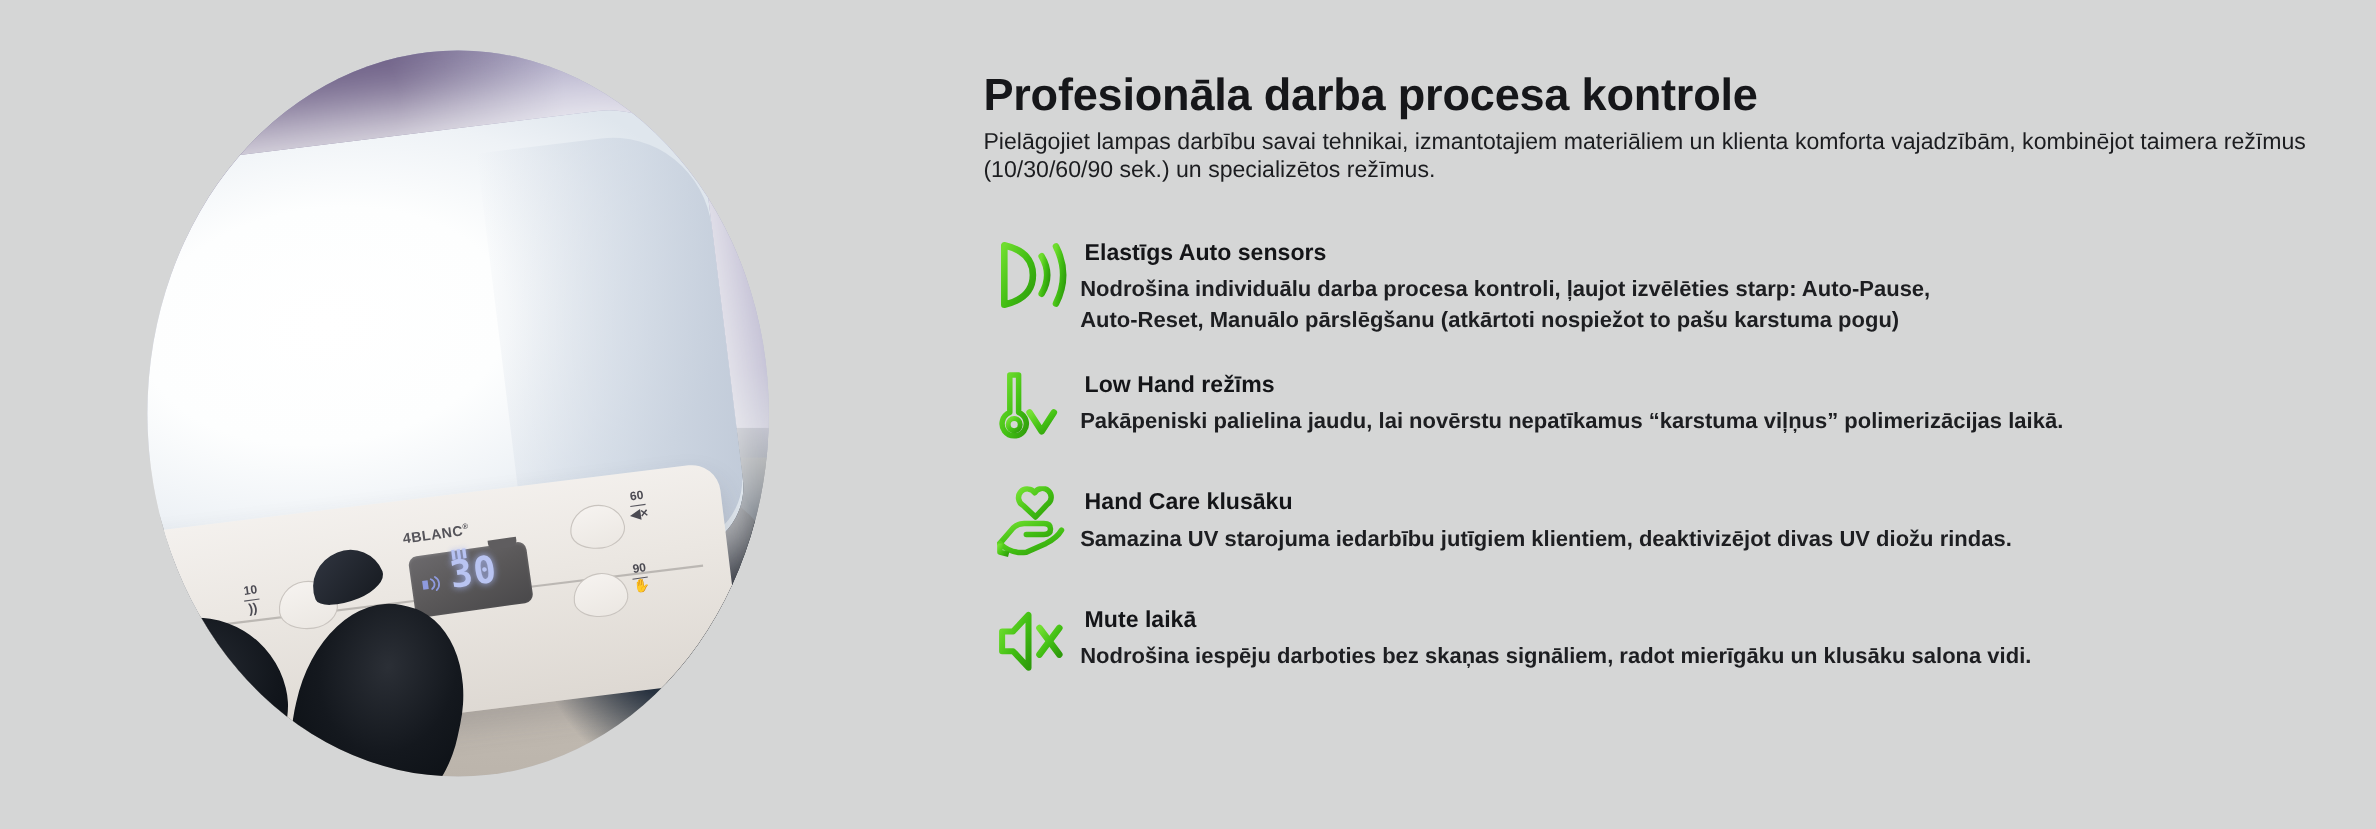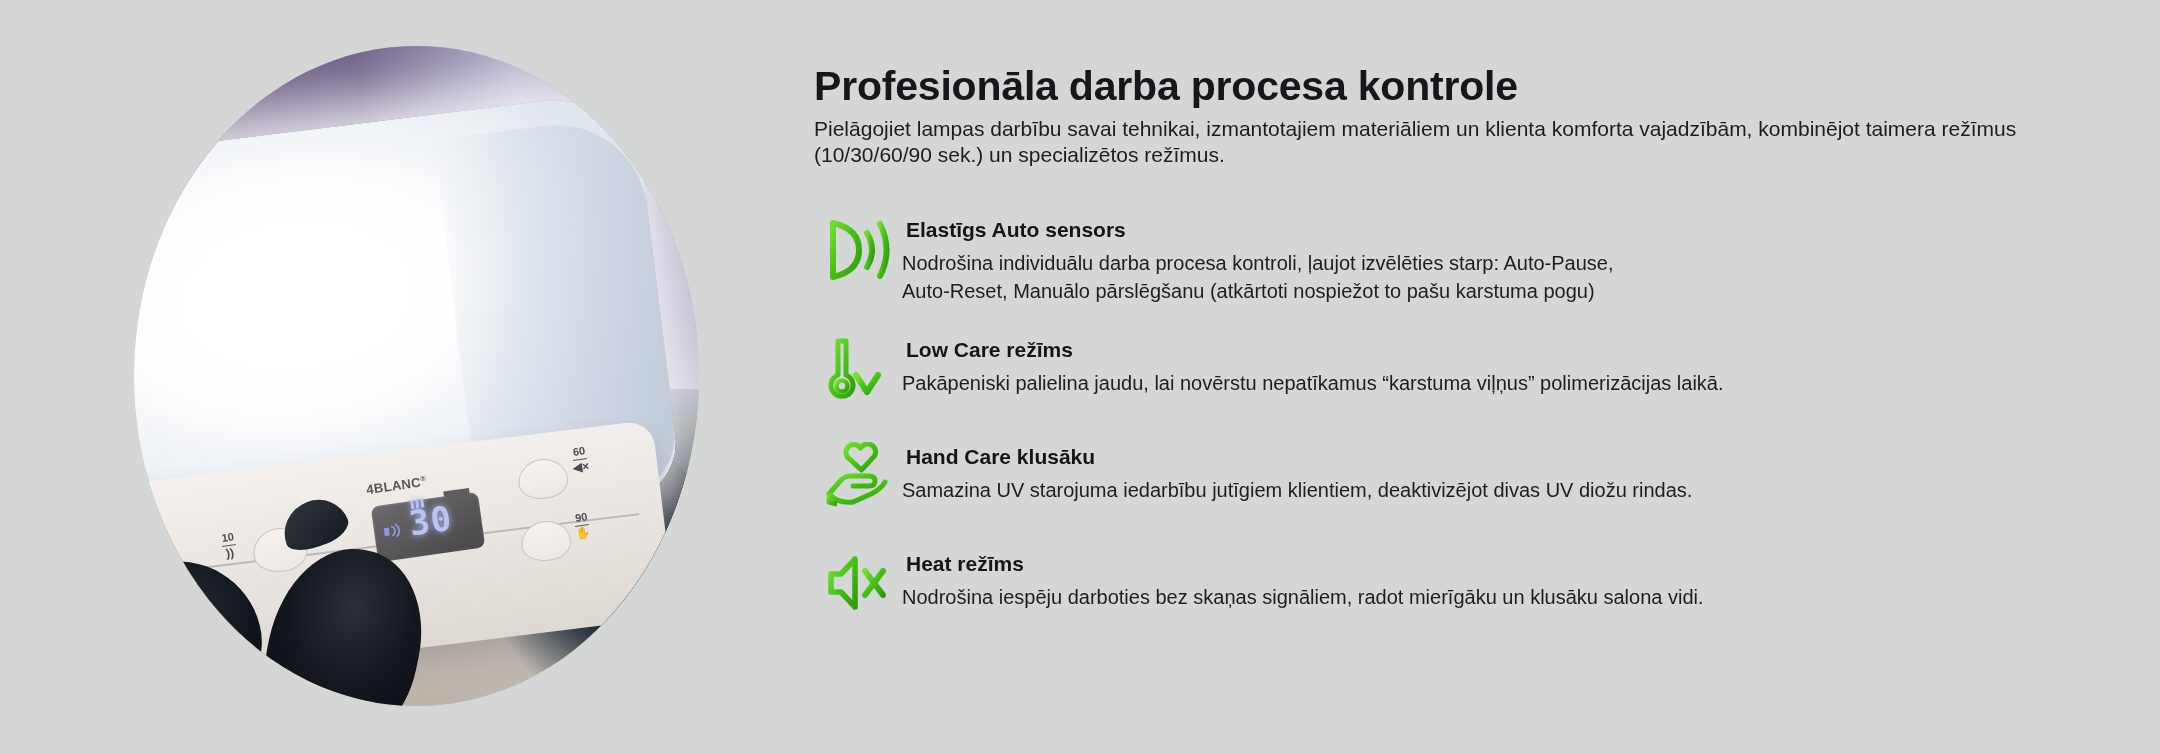--- a/index.html
+++ b/index.html
@@ -289,21 +289,21 @@
     width: 180px;
     height: 180px;
     background: radial-gradient(ellipse 66% 66% at 45% 40%, #232833 0%, #121720 62%, #0b0f15 100%);
     border-radius: 46% 54% 48% 42% / 50% 48% 52% 50%;
     transform: rotate(18deg);
   }
 
   
   .content {
     position: absolute;
-    left: 814px;
+    left: 894px;
     top: 64px;
     width: 1250px;
   }
   .headline {
     font-size: 41px;
     font-weight: 700;
     color: #16171a;
     letter-spacing: -0.2px;
     margin: 0 0 6px 0;
     line-height: 1.12;
@@ -342,21 +342,21 @@
   }
   .feature-title {
     font-size: 21px;
     font-weight: 700;
     color: #141518;
     margin: 0 0 7px 4px;
     line-height: 1.2;
   }
   .feature-desc {
     font-size: 20px;
-    font-weight: 400;
+    font-weight: 700;
     color: #1d1e21;
     line-height: 1.42;
     margin: 0;
   }
   .feature-desc .line2 { display: block; }
 </style>
 </head>
 <body>
 
 <div class="page">
@@ -469,21 +469,21 @@
                 <stop offset="100%" stop-color="#2f9e0b"></stop>
               </linearGradient>
             </defs>
             <path d="M13 6 L21 6 L21 40 A11 11 0 1 1 13 40 Z" fill="none" stroke="url(#g2)" stroke-width="5" stroke-linejoin="round"></path>
             <circle cx="17" cy="51" r="5.5" fill="none" stroke="url(#g2)" stroke-width="4.5"></circle>
             <line x1="42" y1="8" x2="42" y2="44" stroke="url(#g2)" stroke-width="6" stroke-linecap="round"></line>
             <path d="M31 40 L42 57 L53 40" fill="none" stroke="url(#g2)" stroke-width="6" stroke-linejoin="round" stroke-linecap="round"></path>
           </svg>
         </div>
         <div class="feature-body">
-          <div class="feature-title">Low Care režīms</div>
+          <div class="feature-title">Low Hand režīms</div>
           <p class="feature-desc">Pakāpeniski palielina jaudu, lai novērstu nepatīkamus “karstuma viļņus” polimerizācijas laikā.</p>
         </div>
       </div>
 
       <div class="feature">
         <div class="feature-icon">
           <svg width="66" height="70" viewBox="0 0 66 70" aria-hidden="true">
             <defs>
               <linearGradient id="g3" x1="0" y1="0" x2="1" y2="1">
                 <stop offset="0%" stop-color="#74e132"></stop>
@@ -512,20 +512,20 @@
                 <stop offset="55%" stop-color="#41be13"></stop>
                 <stop offset="100%" stop-color="#2e9b0b"></stop>
               </linearGradient>
             </defs>
             <path d="M6 25 L16 25 L30 10 L30 58 L16 43 L6 43 Z" fill="none" stroke="url(#g4)" stroke-width="5.5" stroke-linejoin="round"></path>
             <path d="M40 22 L58 46" fill="none" stroke="url(#g4)" stroke-width="6" stroke-linecap="round"></path>
             <path d="M58 22 L40 46" fill="none" stroke="url(#g4)" stroke-width="6" stroke-linecap="round"></path>
           </svg>
         </div>
         <div class="feature-body">
-          <div class="feature-title">Heat režīms</div>
+          <div class="feature-title">Mute laikā</div>
           <p class="feature-desc">Nodrošina iespēju darboties bez skaņas signāliem, radot mierīgāku un klusāku salona vidi.</p>
         </div>
       </div>
 
     </div>
   </div>
 </div>
 
 </body></html>

